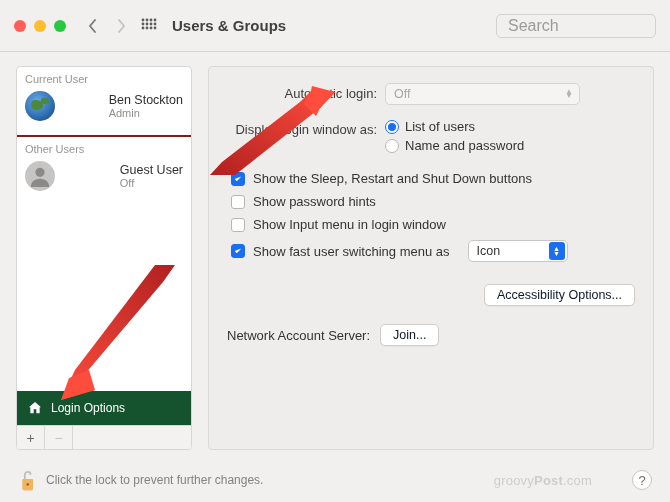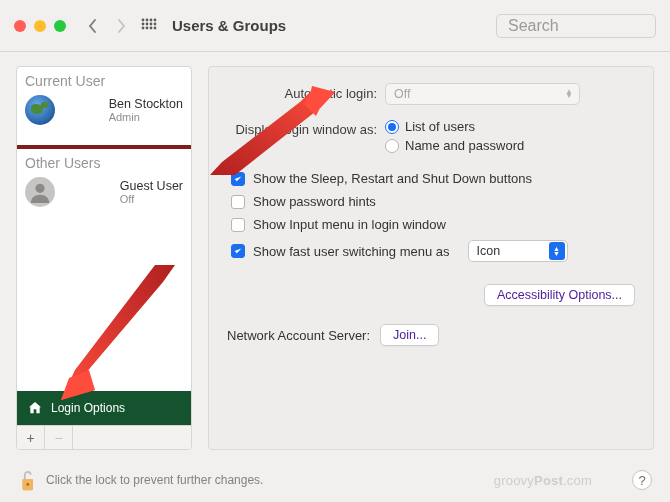--- a/index.html
+++ b/index.html
@@ -61,25 +61,25 @@
   
   .sidebar {
     width: 176px;
     background: #fff;
     border: 1px solid #d8d6d4;
     border-radius: 4px;
     display: flex; flex-direction: column;
     overflow: hidden;
   }
   .sec-label {
-    font-size: 14px; color: #989693;
+    font-size: 11px; color: #989693;
     padding: 6px 8px 2px 8px;
     border-top: 0;
   }
-  .sidebar .sec-label.other { border-top: 4px solid #7f1d1d; margin-top: 14px; }
+  .sidebar .sec-label.other { border-top: 2px solid #7f1d1d; margin-top: 8px; }
   .user-row {
     display: flex; align-items: center; gap: 8px;
     padding: 4px 8px 6px 8px;
     justify-content: space-between;
   }
   .avatar {
     width: 30px; height: 30px; border-radius: 50%;
     background: #b8b6b4; display:flex; align-items:center; justify-content:center;
     overflow:hidden;
   }
@@ -156,21 +156,21 @@
     width:100px; margin-left:10px;
   }
   .select-small .end {
     background:#1a6ff0; color:#fff; width:16px; height:18px; border-radius:3px;
     display:flex; flex-direction:column; align-items:center; justify-content:center;
     font-size:7px; line-height:5px;
   }
   .btn {
     display:inline-flex; align-items:center; justify-content:center;
     background:#fff; border:1px solid #cfcdcb; border-radius:5px;
-    height:22px; padding:0 12px; font-size:12.5px; color:#4c1d95;
+    height:22px; padding:0 12px; font-size:12.5px; color:#0f172a;
     box-shadow: 0 1px 0 rgba(0,0,0,0.03);
   }
   .access-row { display:flex; justify-content:flex-end; margin-top:22px; margin-bottom:18px;}
   .net-row { display:flex; align-items:center; gap:10px; }
   
   .footer {
     position:absolute; left:0; right:0; bottom:0;
     height:44px; padding:0 18px;
     display:flex; align-items:center; gap:10px;
     color:#848280; font-size:12px;

